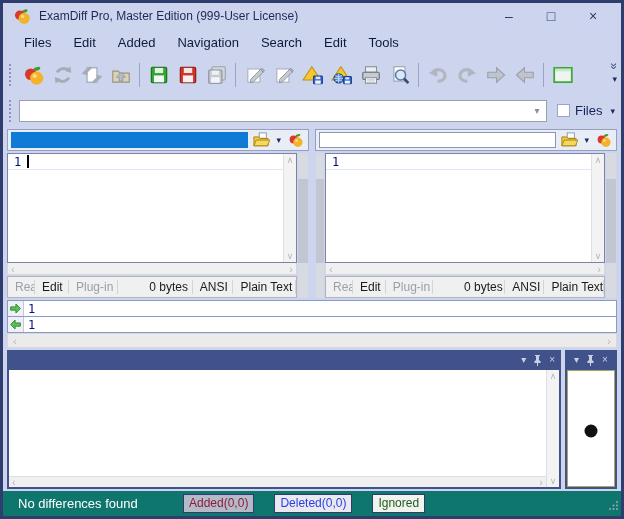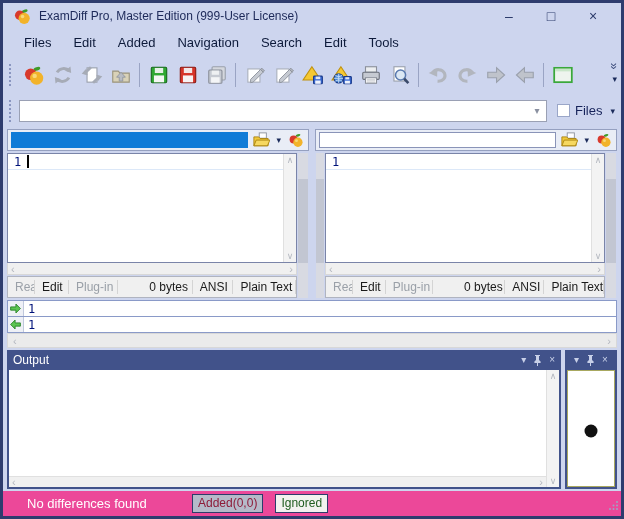--- a/index.html
+++ b/index.html
@@ -85,23 +85,23 @@
   .panel-title { flex:1; }
   .panel-icons { display:flex; align-items:center; gap:7px; margin-left:auto; }
   .p-icon { color:#c8d0e8; font-size:10px; line-height:10px; }
   .p-icon svg { width:9px; height:11px; display:block; }
   .panel-content { flex:1; background:#fff; position:relative; overflow:hidden; }
   .panel-content.olive { border:1px solid #a8a860; }
   .out-hscroll { position:absolute; left:0; right:13px; bottom:0; height:11px; background:#f0f0f0; border-top:1px solid #e0e0e0; display:flex; justify-content:space-between; align-items:center; padding:0 3px; }
   .pie-dot { width:13px; height:13px; border-radius:50%; background:#111; position:absolute; left:50%; top:52%; transform:translate(-50%,-50%); }
 
   
-  .statusbar { height:25px; background:#ec4899; display:flex; align-items:center; padding:0 4px 0 24px; flex:none; position:relative; }
+  .statusbar { height:25px; background:#0f766e; display:flex; align-items:center; padding:0 4px 0 15px; flex:none; position:relative; }
   .status-msg { color:#fff; font-size:13px; width:165px; flex:none; }
-  .badges { display:flex; gap:12px; align-items:center; }
+  .badges { display:flex; gap:20px; align-items:center; }
   .badge { font-size:12px; padding:1px 5px 2px 5px; border:1px solid #2d3c6b; white-space:nowrap; }
   .badge.b0 { background:#b5bac9; color:#8e1b38; }
   .badge.b1 { background:#e9e9ef; color:#2a3ee8; }
   .badge.b2 { background:#fdfccb; color:#1a6b5a; }
   .badge.b3 { background:#c8f4fb; color:#e83ae8; }
   .badge.b4 { background:#f2f2ef; color:#1e5c1e; }
   .resize-grip { position:absolute; right:2px; bottom:2px; }
 </style>
 </head>
 <body>
@@ -441,21 +441,20 @@
   </div>
   <div class="wide-hscroll">
     <span class="sarrow-h">‹</span>
     <span class="sarrow-h">›</span>
   </div>
 
   <div class="bottom-area">
 
     <div class="panel output">
       <div class="panel-header">
-        <span class="panel-title">Output</span>
         <span class="panel-icons">
           <span class="p-icon">▾</span>
           <span class="p-icon">
               <svg viewBox="0 0 9 11">
                 <path d="M2 0h5v1H6v4l1.6 1.6V8H5v3H4V8H1.4V6.6L3 5V1H2z" fill="#c8d0e8"></path>
               </svg>
             </span>
           <span class="p-icon">×</span>
         </span>
       </div>
@@ -486,20 +485,21 @@
       <div class="panel-content olive">
         <span class="pie-dot"></span>
       </div>
     </div>
   </div>
 
   <div class="statusbar">
     <span class="status-msg">No differences found</span>
     <span class="badges">
       <span class="badge b0">Added(0,0)</span>
+      <span class="badge b1">Deleted(0,0)</span>
       <span class="badge b4">Ignored</span>
     </span>
     <span class="resize-grip"><svg width="10" height="10" viewBox="0 0 10 10">
       <circle cx="8" cy="2" r="1" fill="#9aa6c4"></circle>
           <circle cx="8" cy="5.5" r="1" fill="#9aa6c4"></circle>
           <circle cx="8" cy="9" r="1" fill="#9aa6c4"></circle>
       <circle cx="4.5" cy="5.5" r="1" fill="#9aa6c4"></circle>
           <circle cx="4.5" cy="9" r="1" fill="#9aa6c4"></circle>
           <circle cx="1" cy="9" r="1" fill="#9aa6c4"></circle>
         </svg></span>

